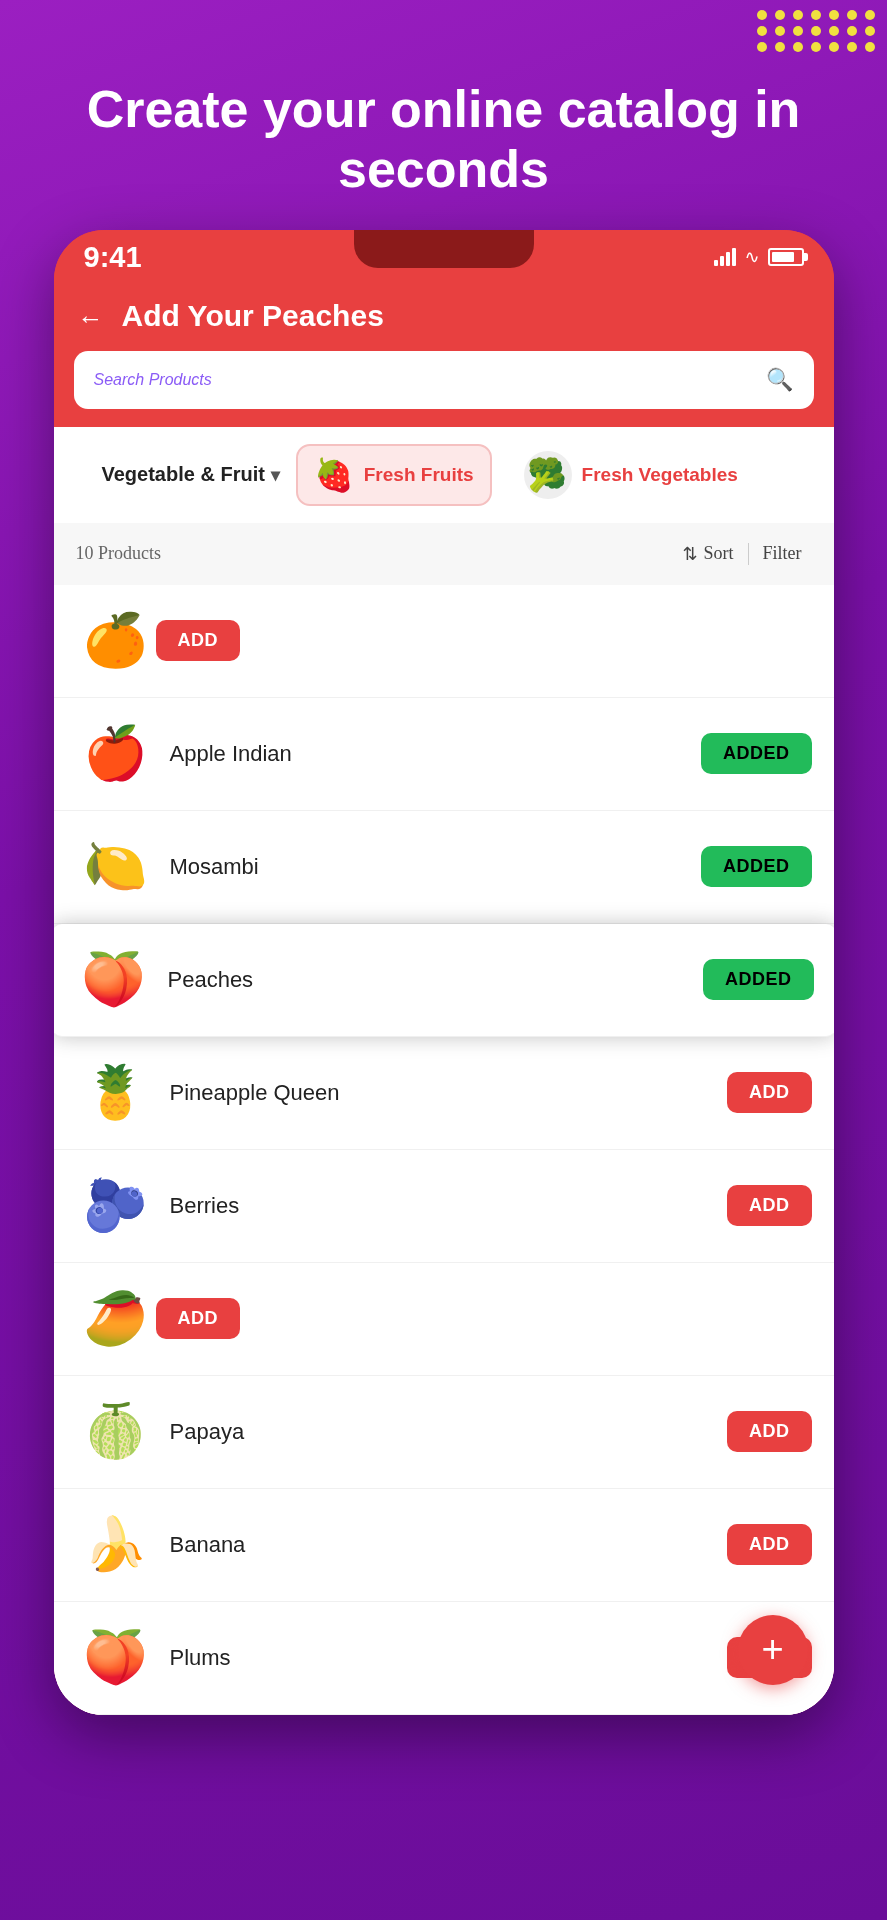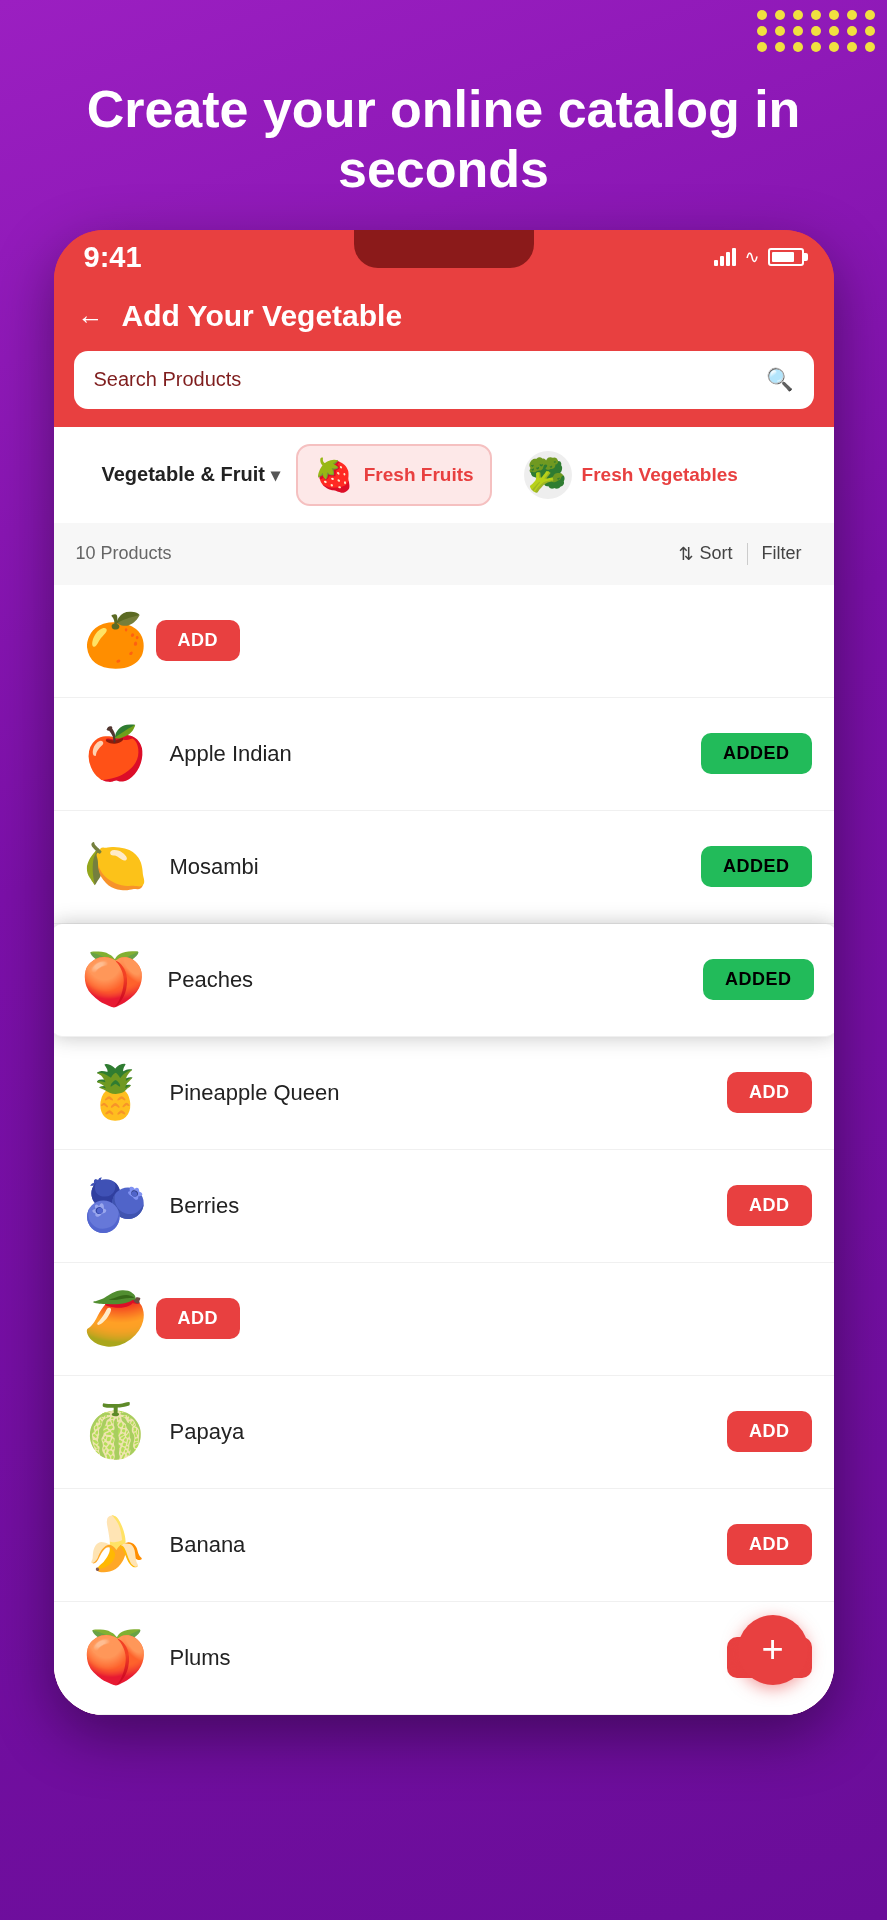--- a/index.html
+++ b/index.html
@@ -168,22 +168,23 @@
     }
     .search-box {
       background: white;
       border-radius: 14px;
       padding: 16px 20px;
       display: flex;
       align-items: center;
       justify-content: space-between;
     }
     .search-placeholder {
-      color: #7f1d1d;
-      font-size: 20px;
+      color: #8b5cf6;
+      font-size: 16px;
+      font-style: italic;
     }
     .search-icon-wrap {
       color: #aaa;
       font-size: 22px;
     }
 
     
     .content-area {
       background: #f7f7f7;
       flex: 1;
@@ -234,20 +235,21 @@
       color: #e84040;
     }
 
     
     .products-header {
       display: flex;
       align-items: center;
       justify-content: space-between;
       padding: 14px 22px;
       background: #f7f7f7;
+      font-family: Liberation Serif, serif;
     }
     .products-count {
       font-size: 18px;
       color: #666;
     }
     .sort-filter {
       display: flex;
       align-items: center;
       gap: 0;
     }
@@ -389,21 +391,21 @@
       </div>
       <span class="wifi-icon">∿</span>
       <div class="battery-icon">
         <div class="battery-fill"></div>
       </div>
     </div>
   </div>
 
   <div class="app-header">
     <span class="back-btn">←</span>
-    <span class="header-title">Add Your Vegetable</span>
+    <span class="header-title">Add Your Peaches</span>
   </div>
 
   <div class="search-container">
     <div class="search-box">
       <span class="search-placeholder">Search Products</span>
       <span class="search-icon-wrap">🔍</span>
     </div>
   </div>
 
   <div class="content-area">

